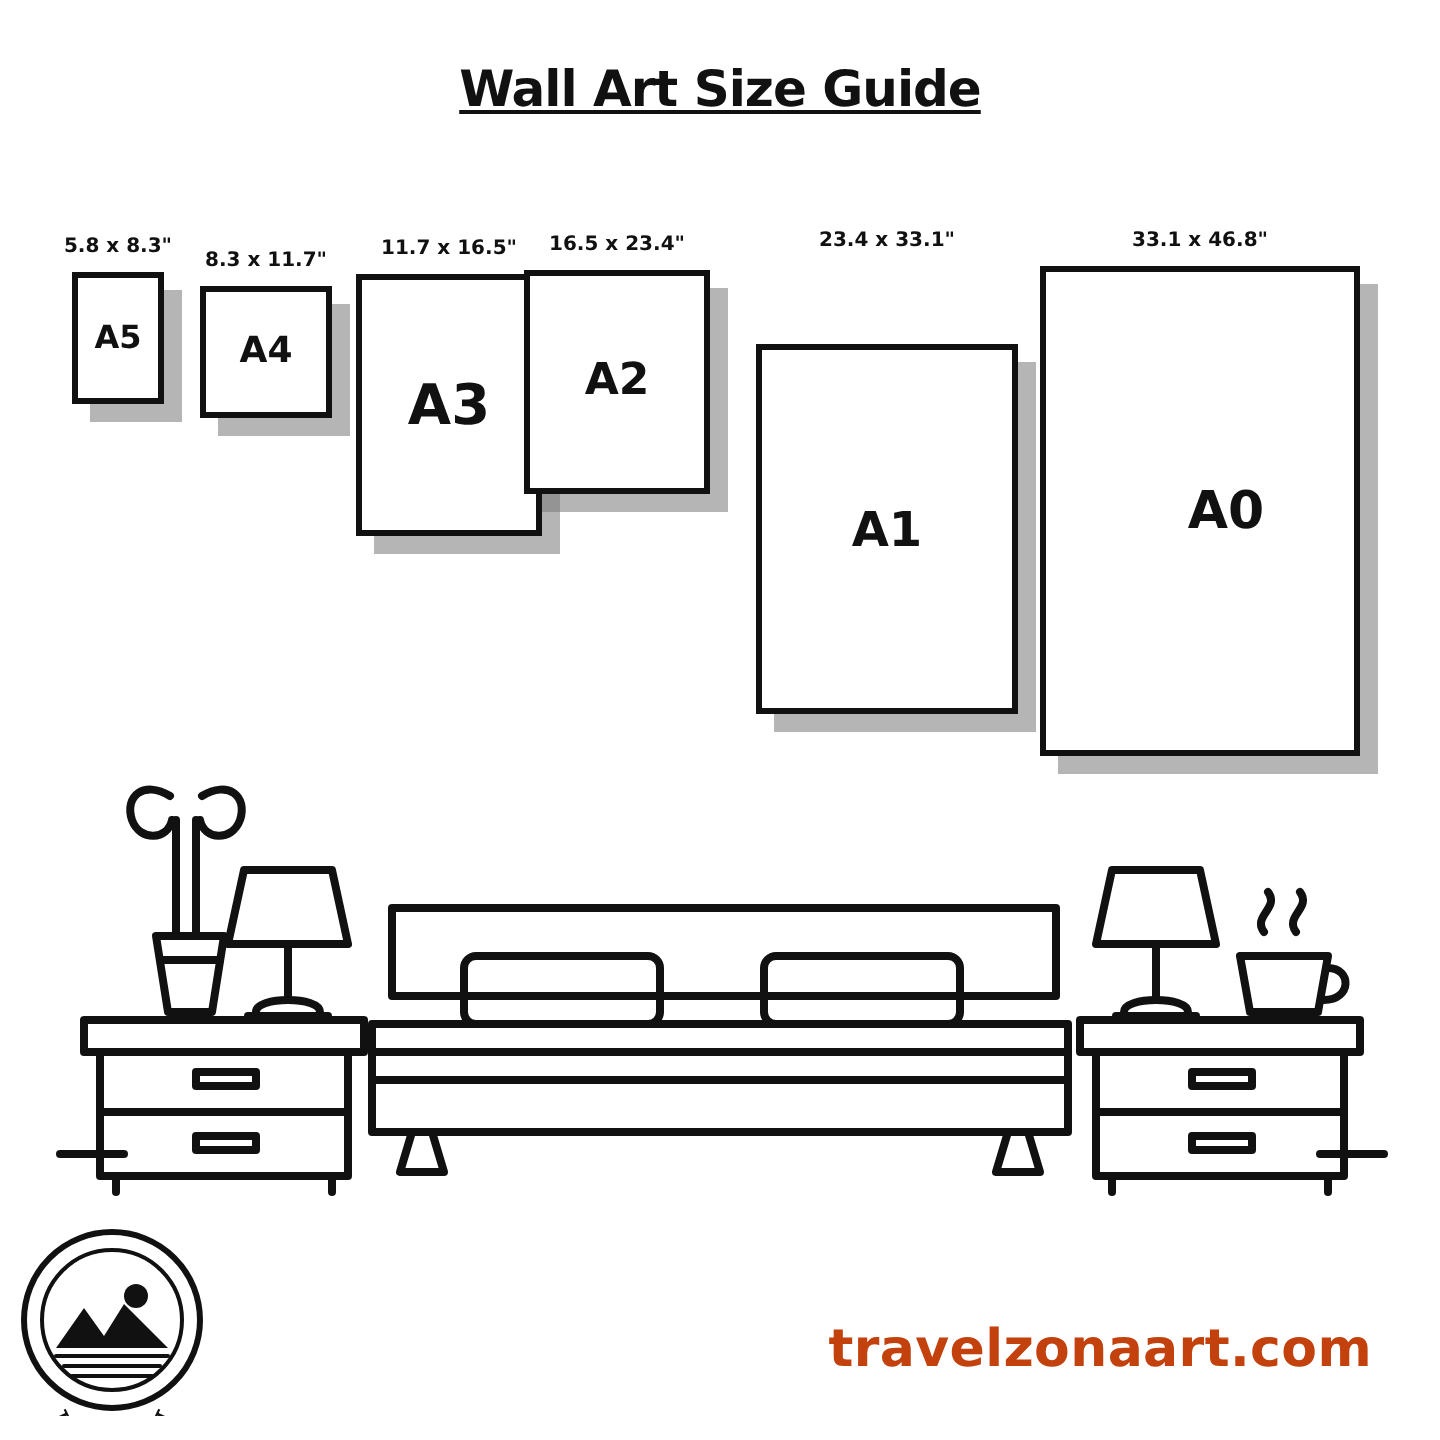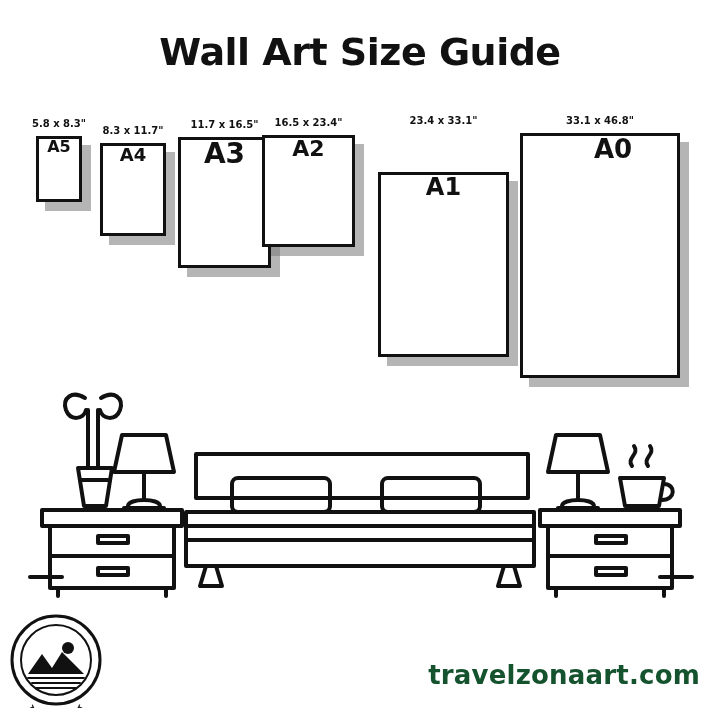--- a/index.html
+++ b/index.html
@@ -23,24 +23,25 @@
     height: 720px;
   }
 
   
   .title {
     position: absolute;
     left: 0;
     top: 30px;
     width: 720px;
     text-align: center;
-    font-size: 38px;
+    font-size: 25px;
     font-weight: 700;
     letter-spacing: -0.5px;
     color: #111111;
+    text-decoration: underline;
   }
 
   
   #frames {
     position: absolute;
     left: 0;
     top: 0;
     width: 720px;
     height: 400px;
   }
@@ -56,21 +57,21 @@
     font-weight: 700;
     color: #111111;
   }
   .frame-box {
     position: absolute;
     background: #ffffff;
     border: 3px solid #111111;
     box-sizing: border-box;
     box-shadow: 9px 9px 0 0 rgba(120,120,120,0.55);
     display: flex;
-    align-items: flex-start;
+    align-items: center;
     justify-content: center;
   }
   .frame-label {
     font-weight: 700;
     color: #111111;
     line-height: 1;
   }
 
   
   #scene {
@@ -86,45 +87,45 @@
     position: absolute;
     left: 8px;
     top: 612px;
     width: 96px;
     height: 96px;
   }
 
   
   .website {
     position: absolute;
-    right: 20px;
+    right: 34px;
     top: 660px;
     font-size: 26px;
     font-weight: 700;
-    color: #14532d;
+    color: #c2410c;
     letter-spacing: 0.2px;
   }
 </style>
 </head>
 <body>
 
 <div id="page">
 
   <div class="title">Wall Art Size Guide</div>
 
   <div id="frames">
       <div class="frame-group" style="left: 36px; top: 0px; width: 46px;">
         <div class="frame-dim" style="top: 118px;">5.8 x 8.3"</div>
         <div class="frame-box" style="left: 0px; top: 136px; width: 46px; height: 66px;">
           <span class="frame-label" style="font-size: 16px;">A5</span>
         </div>
       </div>
       <div class="frame-group" style="left: 100px; top: 0px; width: 66px;">
         <div class="frame-dim" style="top: 125px;">8.3 x 11.7"</div>
-        <div class="frame-box" style="left: 0px; top: 143px; width: 66px; height: 93px;">
+        <div class="frame-box" style="left: 0px; top: 143px; width: 66px; height: 66px;">
           <span class="frame-label" style="font-size: 18px;">A4</span>
         </div>
       </div>
       <div class="frame-group" style="left: 178px; top: 0px; width: 93px;">
         <div class="frame-dim" style="top: 119px;">11.7 x 16.5"</div>
         <div class="frame-box" style="left: 0px; top: 137px; width: 93px; height: 131px;">
           <span class="frame-label" style="font-size: 28px;">A3</span>
         </div>
       </div>
       <div class="frame-group" style="left: 262px; top: 0px; width: 93px;">

